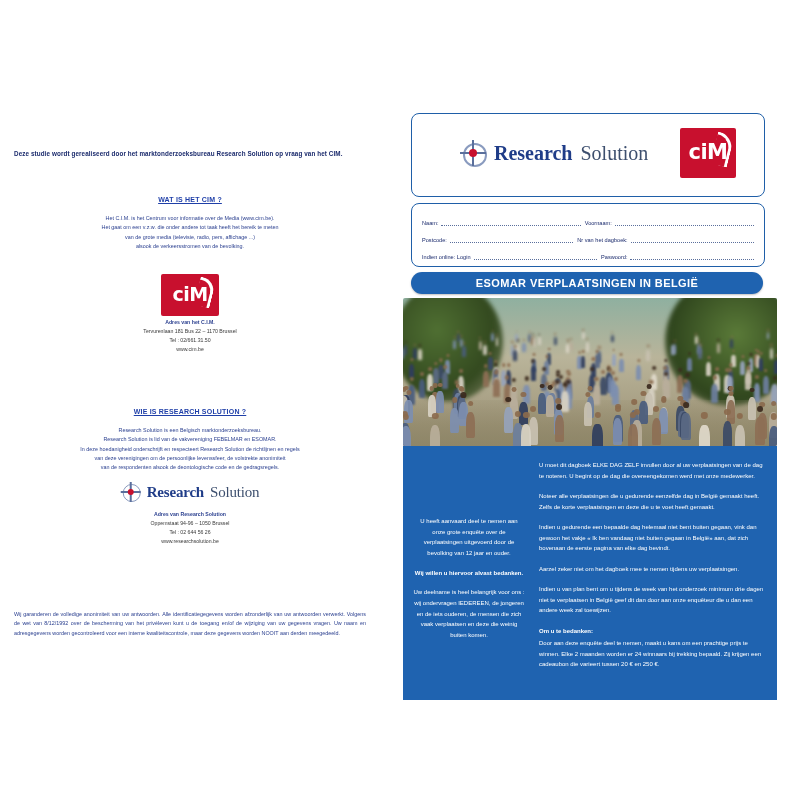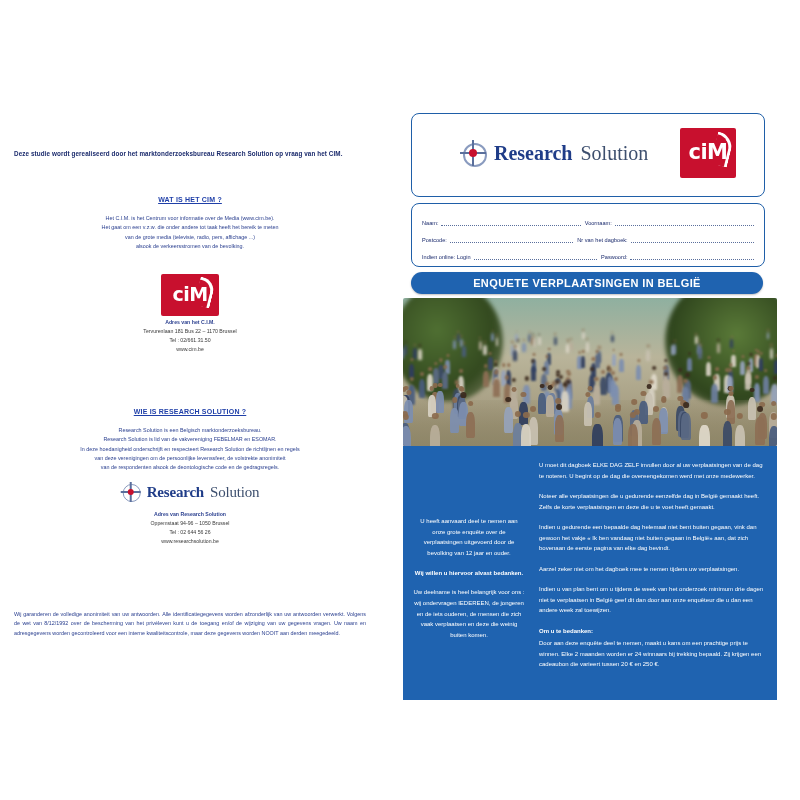--- a/index.html
+++ b/index.html
@@ -475,21 +475,21 @@
         <span class="form-dots"></span>
       </span>
       <span class="form-field">
         <span class="form-label">Paswoord:</span>
         <span class="form-dots"></span>
       </span>
     </div>
   </div>
 
   <div class="banner">
-    <span>ENQUETE VERPLAATSINGEN IN BELGIË</span>
+    <span>ESOMAR VERPLAATSINGEN IN BELGIË</span>
   </div>
 
   <div class="photo">
     <div class="tree-l"></div>
     <div class="tree-r"></div>
     <div class="ground"></div>
     <div class="crowd" id="crowd">
         <div class="person" style="left: 206.857px; top: 53.0798px; width: 6.39784px; height: 18.2795px; background: rgb(125, 143, 176); filter: blur(0.96px); z-index: 49;">
           <span class="head" style="background: rgb(139, 107, 78);"></span>
         </div>

